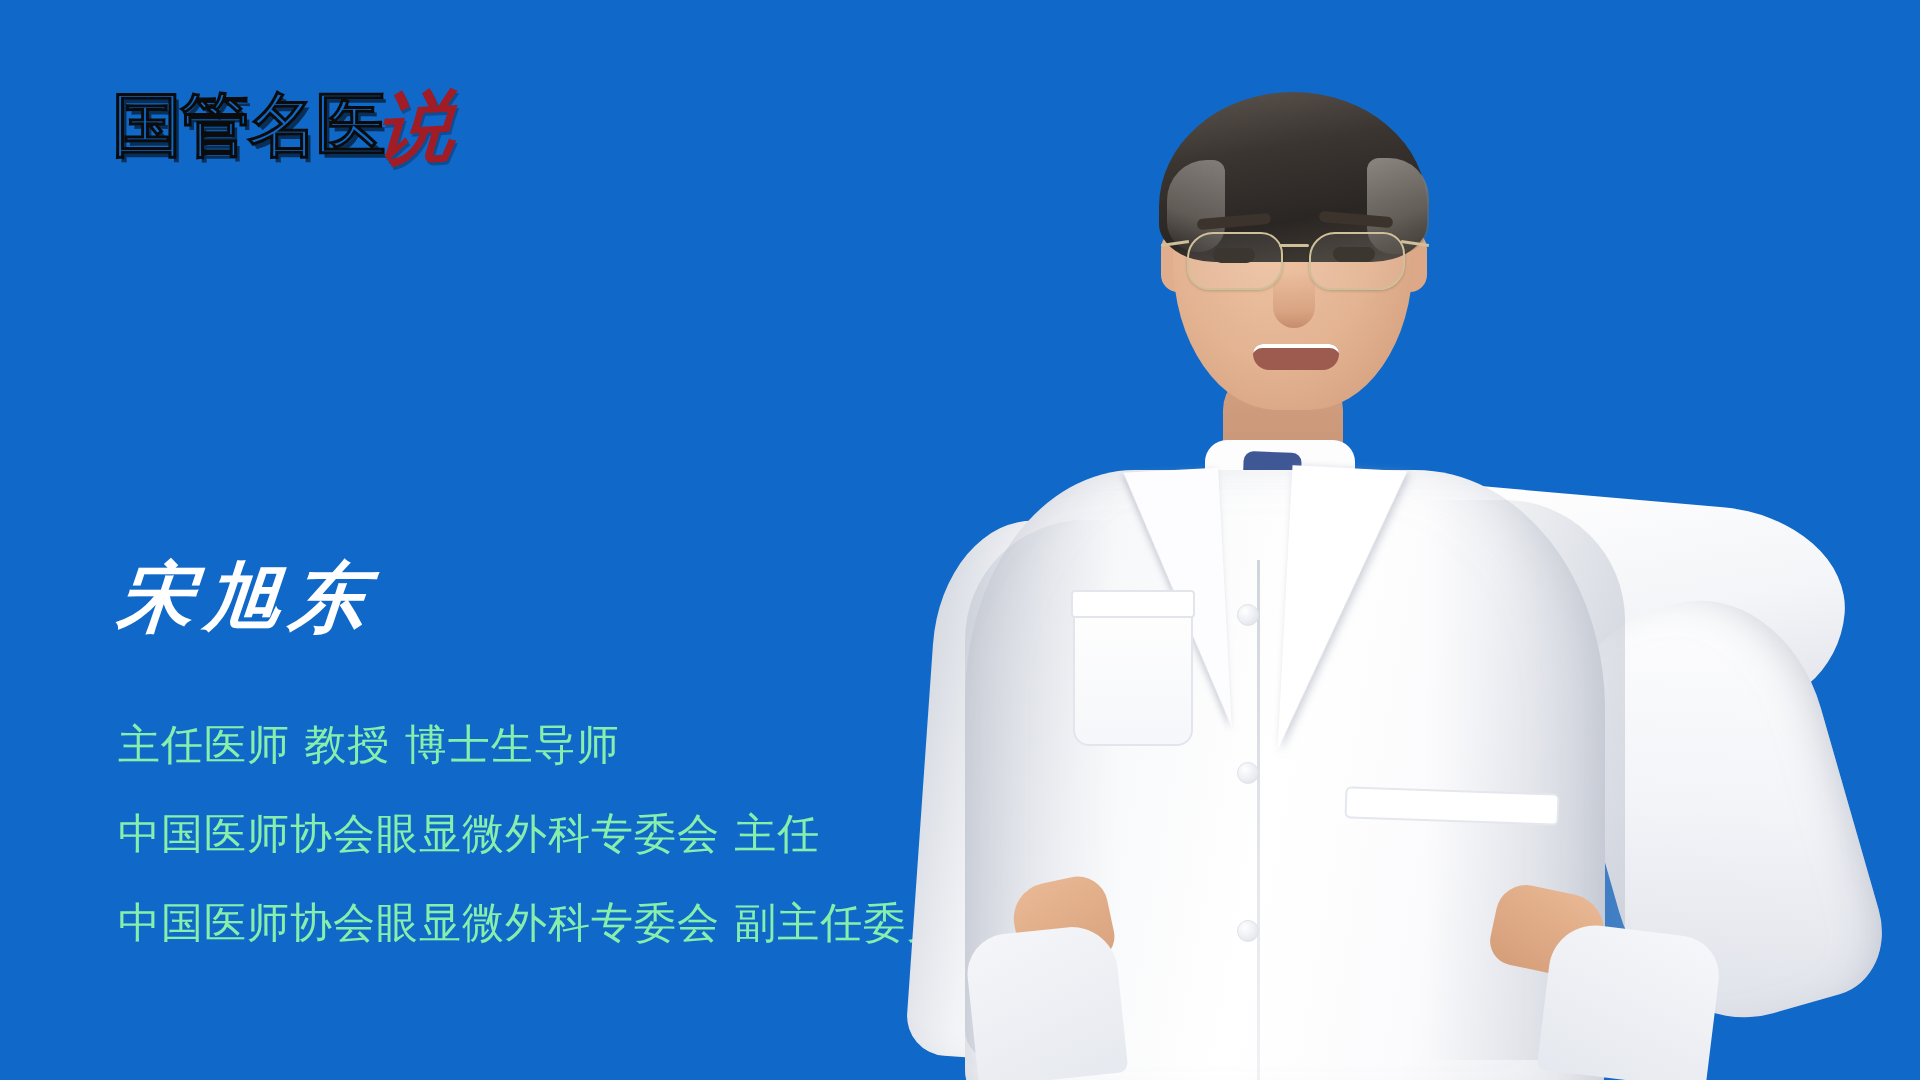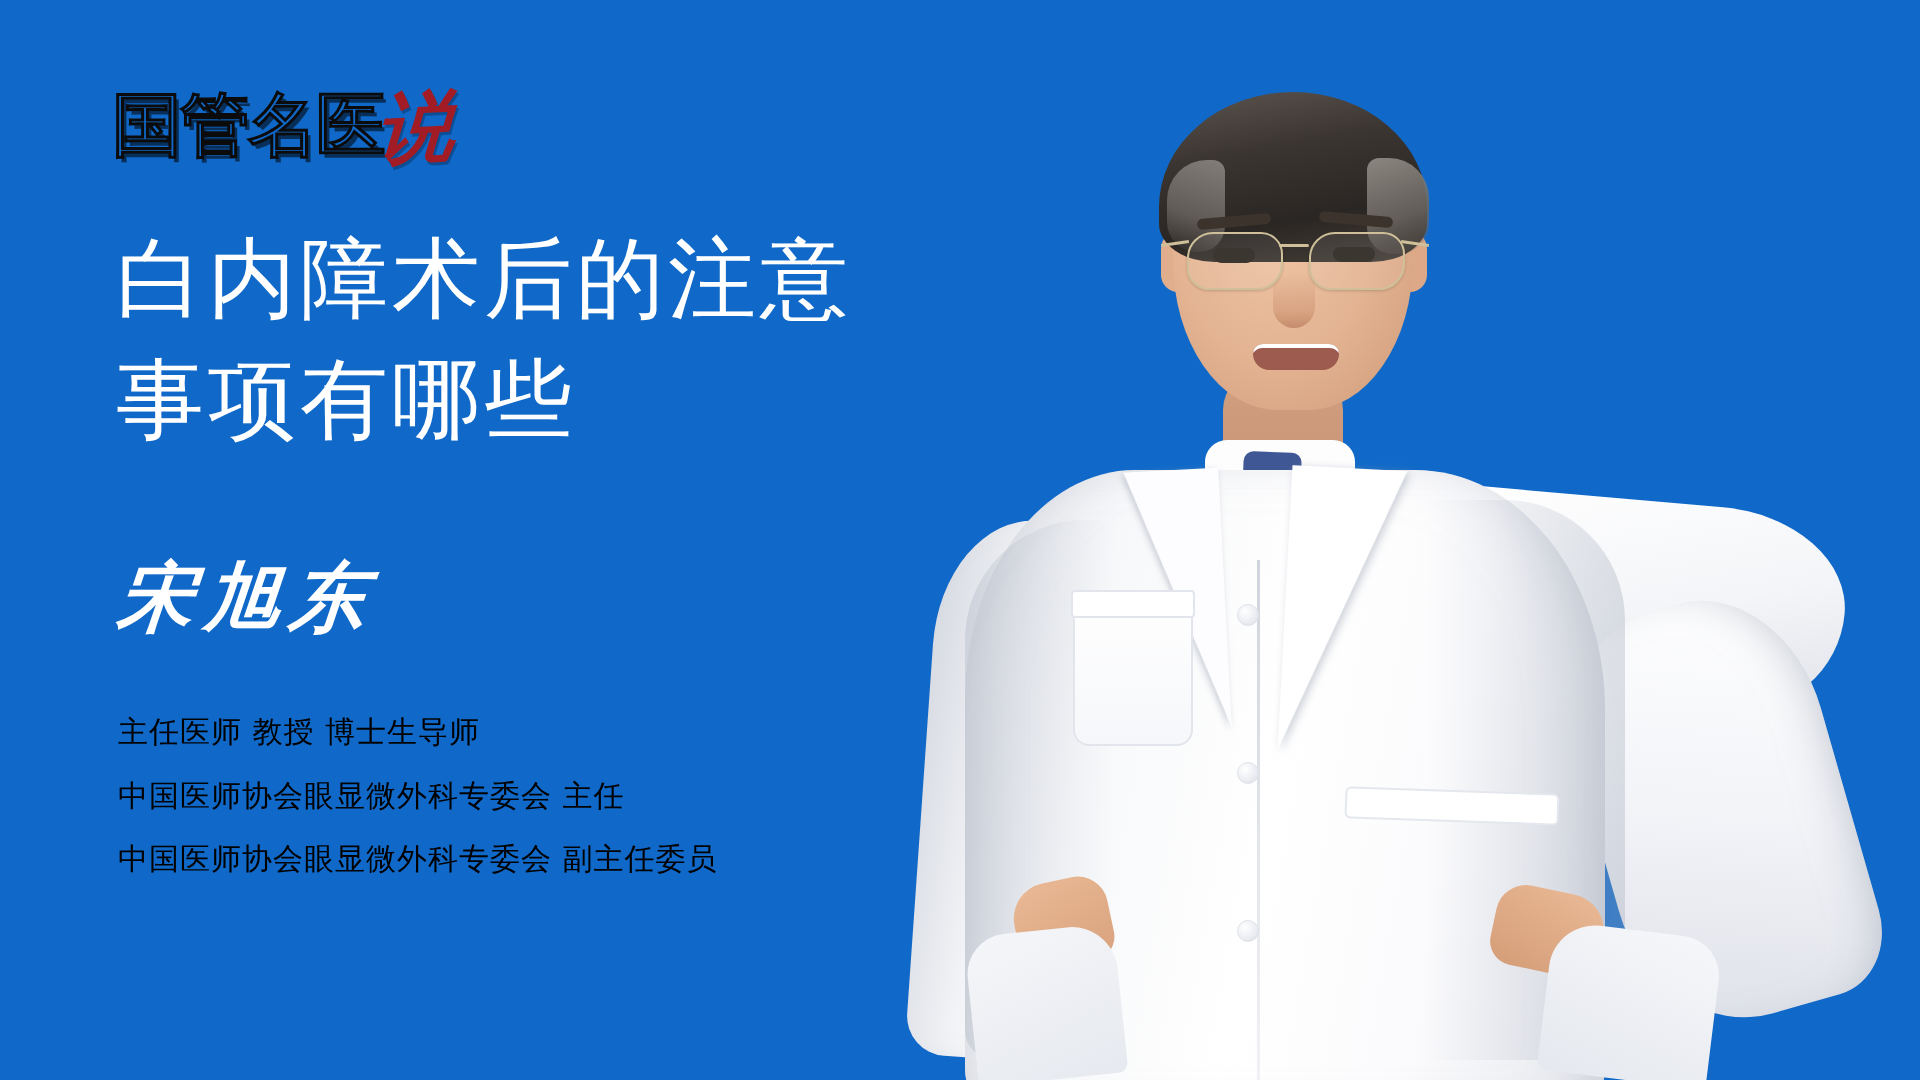--- a/index.html
+++ b/index.html
@@ -83,22 +83,22 @@
   }
 
   
   #credentials {
     position: absolute;
     left: 118px;
     top: 700px;
     width: 940px;
   }
   #credentials .cred-line {
-    color: #000000;
-    font-size: 30px;
+    color: #86efac;
+    font-size: 42px;
     font-weight: 400;
     line-height: 2.12;
     letter-spacing: 1px;
     white-space: nowrap;
     font-family: "DejaVu Sans", "Liberation Sans", sans-serif;
   }
 
   
   #portrait {
     position: absolute;
@@ -342,24 +342,20 @@
 </head>
 <body>
 
 <div id="stage" style="background: rgb(16, 105, 200);">
 
   <div id="logo">
     <span class="logo-main">国管名医</span>
     <span class="logo-accent">说</span>
   </div>
 
-  <div id="title">
-    <div class="title-line">白内障术后的注意</div>
-    <div class="title-line">事项有哪些</div>
-  </div>
 
   <div id="doctor-name">宋旭东</div>
 
   <div id="credentials">
     <div class="cred-line">主任医师  教授  博士生导师</div>
     <div class="cred-line">中国医师协会眼显微外科专委会  主任</div>
     <div class="cred-line">中国医师协会眼显微外科专委会  副主任委员</div>
   </div>
 
   <div id="portrait">

